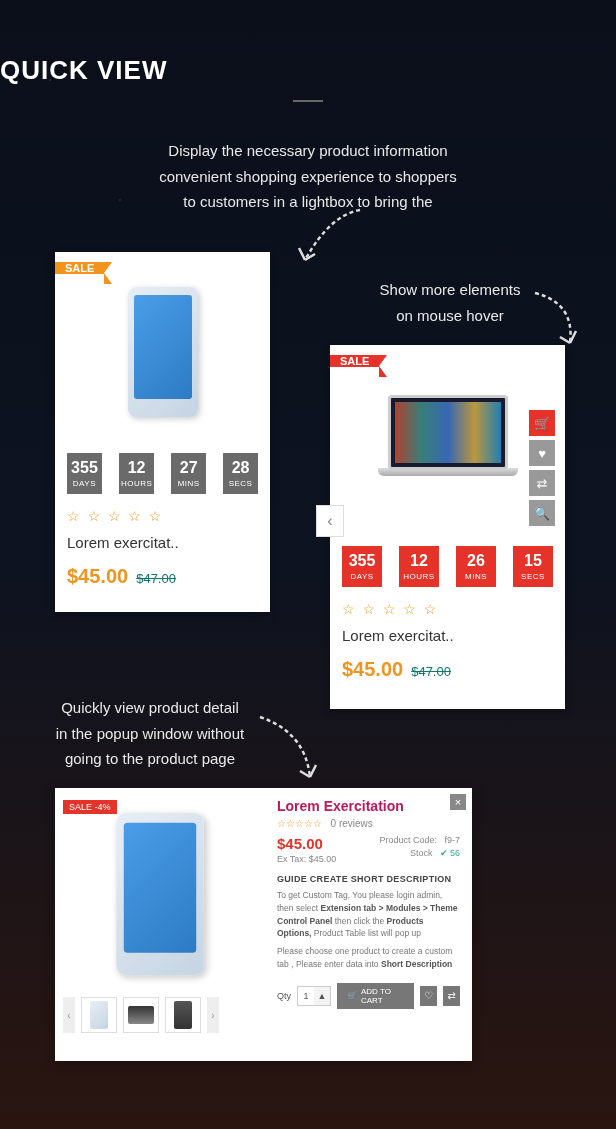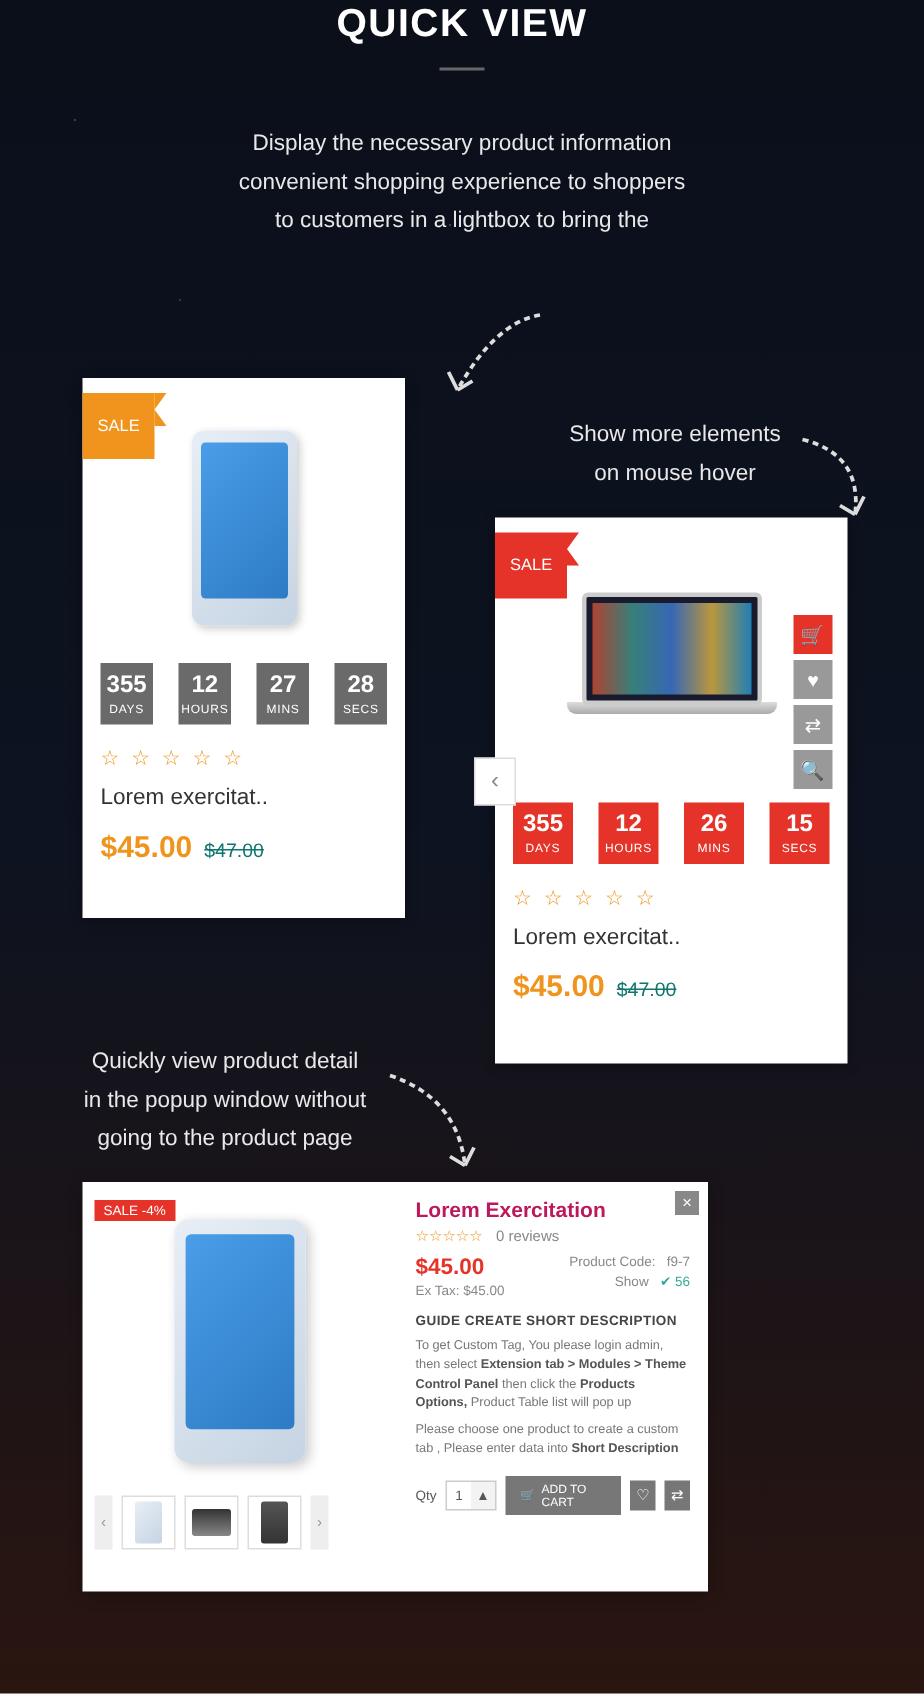--- a/index.html
+++ b/index.html
@@ -1,38 +1,38 @@
 <!DOCTYPE html>
 <html><head>
 <meta charset="utf-8">
 <style>
 *{box-sizing:border-box;margin:0;padding:0;font-family:-apple-system,Arial,sans-serif}
 body{width:616px;height:1129px;background:linear-gradient(180deg,#0a0f1a 0%,#0d1320 50%,#2a1510 100%);position:relative;overflow:hidden}
 .stars{position:absolute;inset:0;background-image:radial-gradient(1px 1px at 50px 80px,#fff,transparent),radial-gradient(1px 1px at 120px 200px,#ccc,transparent),radial-gradient(1px 1px at 300px 150px,#fff,transparent),radial-gradient(1px 1px at 480px 320px,#ddd,transparent),radial-gradient(1px 1px at 200px 500px,#fff,transparent),radial-gradient(1px 1px at 550px 650px,#ccc,transparent),radial-gradient(1px 1px at 90px 800px,#fff,transparent);opacity:.4}
-h1{color:#fff;text-align:center;font-size:26px;font-weight:700;letter-spacing:1px;}
+h1{color:#fff;font-size:26px;font-weight:700;letter-spacing:1px;padding-top:55px}
 .hr{width:30px;height:2px;background:#666;margin:14px auto 0}
 .intro{color:#e8e8e8;text-align:center;font-size:15px;line-height:1.7;margin-top:36px;font-weight:300}
 .caption{color:#e8e8e8;text-align:center;font-size:15px;line-height:1.7;font-weight:300;position:absolute}
 .cap1{left:360px;top:277px;width:180px}
 .cap2{left:35px;top:695px;width:230px}
 .card{background:#fff;position:absolute;box-shadow:0 2px 8px rgba(0,0,0,.3)}
 .card1{left:55px;top:252px;width:215px;height:360px;padding:12px}
 .card2{left:330px;top:345px;width:235px;height:364px;padding:12px}
-.sale{position:absolute;background:#f0941d;color:#fff;font-size:11px;font-weight:400;padding:16px 10px;top:10px;left:0}
+.sale{position:absolute;background:#f0941d;color:#fff;font-size:11px;font-weight:700;padding:0 10px;top:10px;left:0}
 .sale::after{content:"";position:absolute;right:-8px;top:0;border-top:11px solid #f0941d;border-bottom:11px solid #f0941d;border-right:8px solid transparent}
 .sale2{background:#e53329}
 .sale2::after{border-top-color:#e53329;border-bottom-color:#e53329}
 .prodimg{height:160px;display:flex;align-items:center;justify-content:center;margin-top:8px}
 .phone{width:70px;height:130px;background:linear-gradient(135deg,#e8eef5,#c5d4e3);border-radius:8px;position:relative;box-shadow:2px 2px 6px rgba(0,0,0,.2)}
 .phone::after{content:"";position:absolute;inset:8px 6px 18px;background:linear-gradient(135deg,#4a9de8,#2d7bc4);border-radius:3px}
 .laptop{width:140px;height:100px;position:relative}
 .lscreen{width:120px;height:75px;background:#1a1a2e;border:3px solid #ccc;border-radius:4px;margin:0 auto;position:relative}
 .lscreen::after{content:"";position:absolute;inset:4px;background:linear-gradient(90deg,#e53,#4a9,#48e,#fc4,#2ae);opacity:.7}
 .lbase{width:140px;height:8px;background:linear-gradient(#ddd,#aaa);border-radius:0 0 6px 6px;margin-top:-2px}
-.timer{display:flex;gap:17px;margin-top:10px}
+.timer{display:flex;gap:17px;margin-top:21px}
 .tbox{flex:1;background:#6a6a6a;color:#fff;text-align:center;padding:6px 2px}
 .tbox.red{background:#e53329}
 .tval{font-size:16px;font-weight:700}
 .tlbl{font-size:8px;letter-spacing:.5px;margin-top:2px}
 .stars-r{color:#f0941d;font-size:14px;margin-top:14px;letter-spacing:2px}
 .pname{color:#333;font-size:15px;margin-top:10px}
 .price{margin-top:14px}
 .pnew{color:#f0941d;font-size:20px;font-weight:700}
 .pold{color:#0f766e;font-size:13px;text-decoration:line-through;margin-left:8px}
 .actions{position:absolute;right:10px;top:65px;display:flex;flex-direction:column;gap:4px}
@@ -193,21 +193,21 @@
     <div class="closebtn">×</div>
     <div class="ptitle">Lorem Exercitation</div>
     <div style="color:#f0941d;font-size:10px;margin-top:4px">☆☆☆☆☆ <span style="color:#888;margin-left:6px">0 reviews</span></div>
     <div class="prow">
       <div>
         <div class="pprice">$45.00</div>
         <div class="extax">Ex Tax: $45.00</div>
       </div>
       <div class="pmeta">
         <div><span>Product Code:</span>&nbsp;&nbsp;&nbsp;<span>f9-7</span></div>
-        <div><span>Show</span>&nbsp;&nbsp;&nbsp;<span style="color:#3a9">✔ 56</span></div>
+        <div><span>Stock</span>&nbsp;&nbsp;&nbsp;<span style="color:#3a9">✔ 56</span></div>
       </div>
     </div>
     <div class="guide">GUIDE CREATE SHORT DESCRIPTION</div>
     <div class="gdesc">
       <span>To get Custom Tag, You please login admin, then select </span><b>Extension tab &gt; Modules &gt; Theme Control Panel</b><span> then click the </span><b>Products Options,</b><span> Product Table list will pop up</span>
     </div>
     <div class="gdesc">
       <span>Please choose one product to create a custom tab , Please enter data into </span><b>Short Description</b>
     </div>
     <div class="qtyrow">

